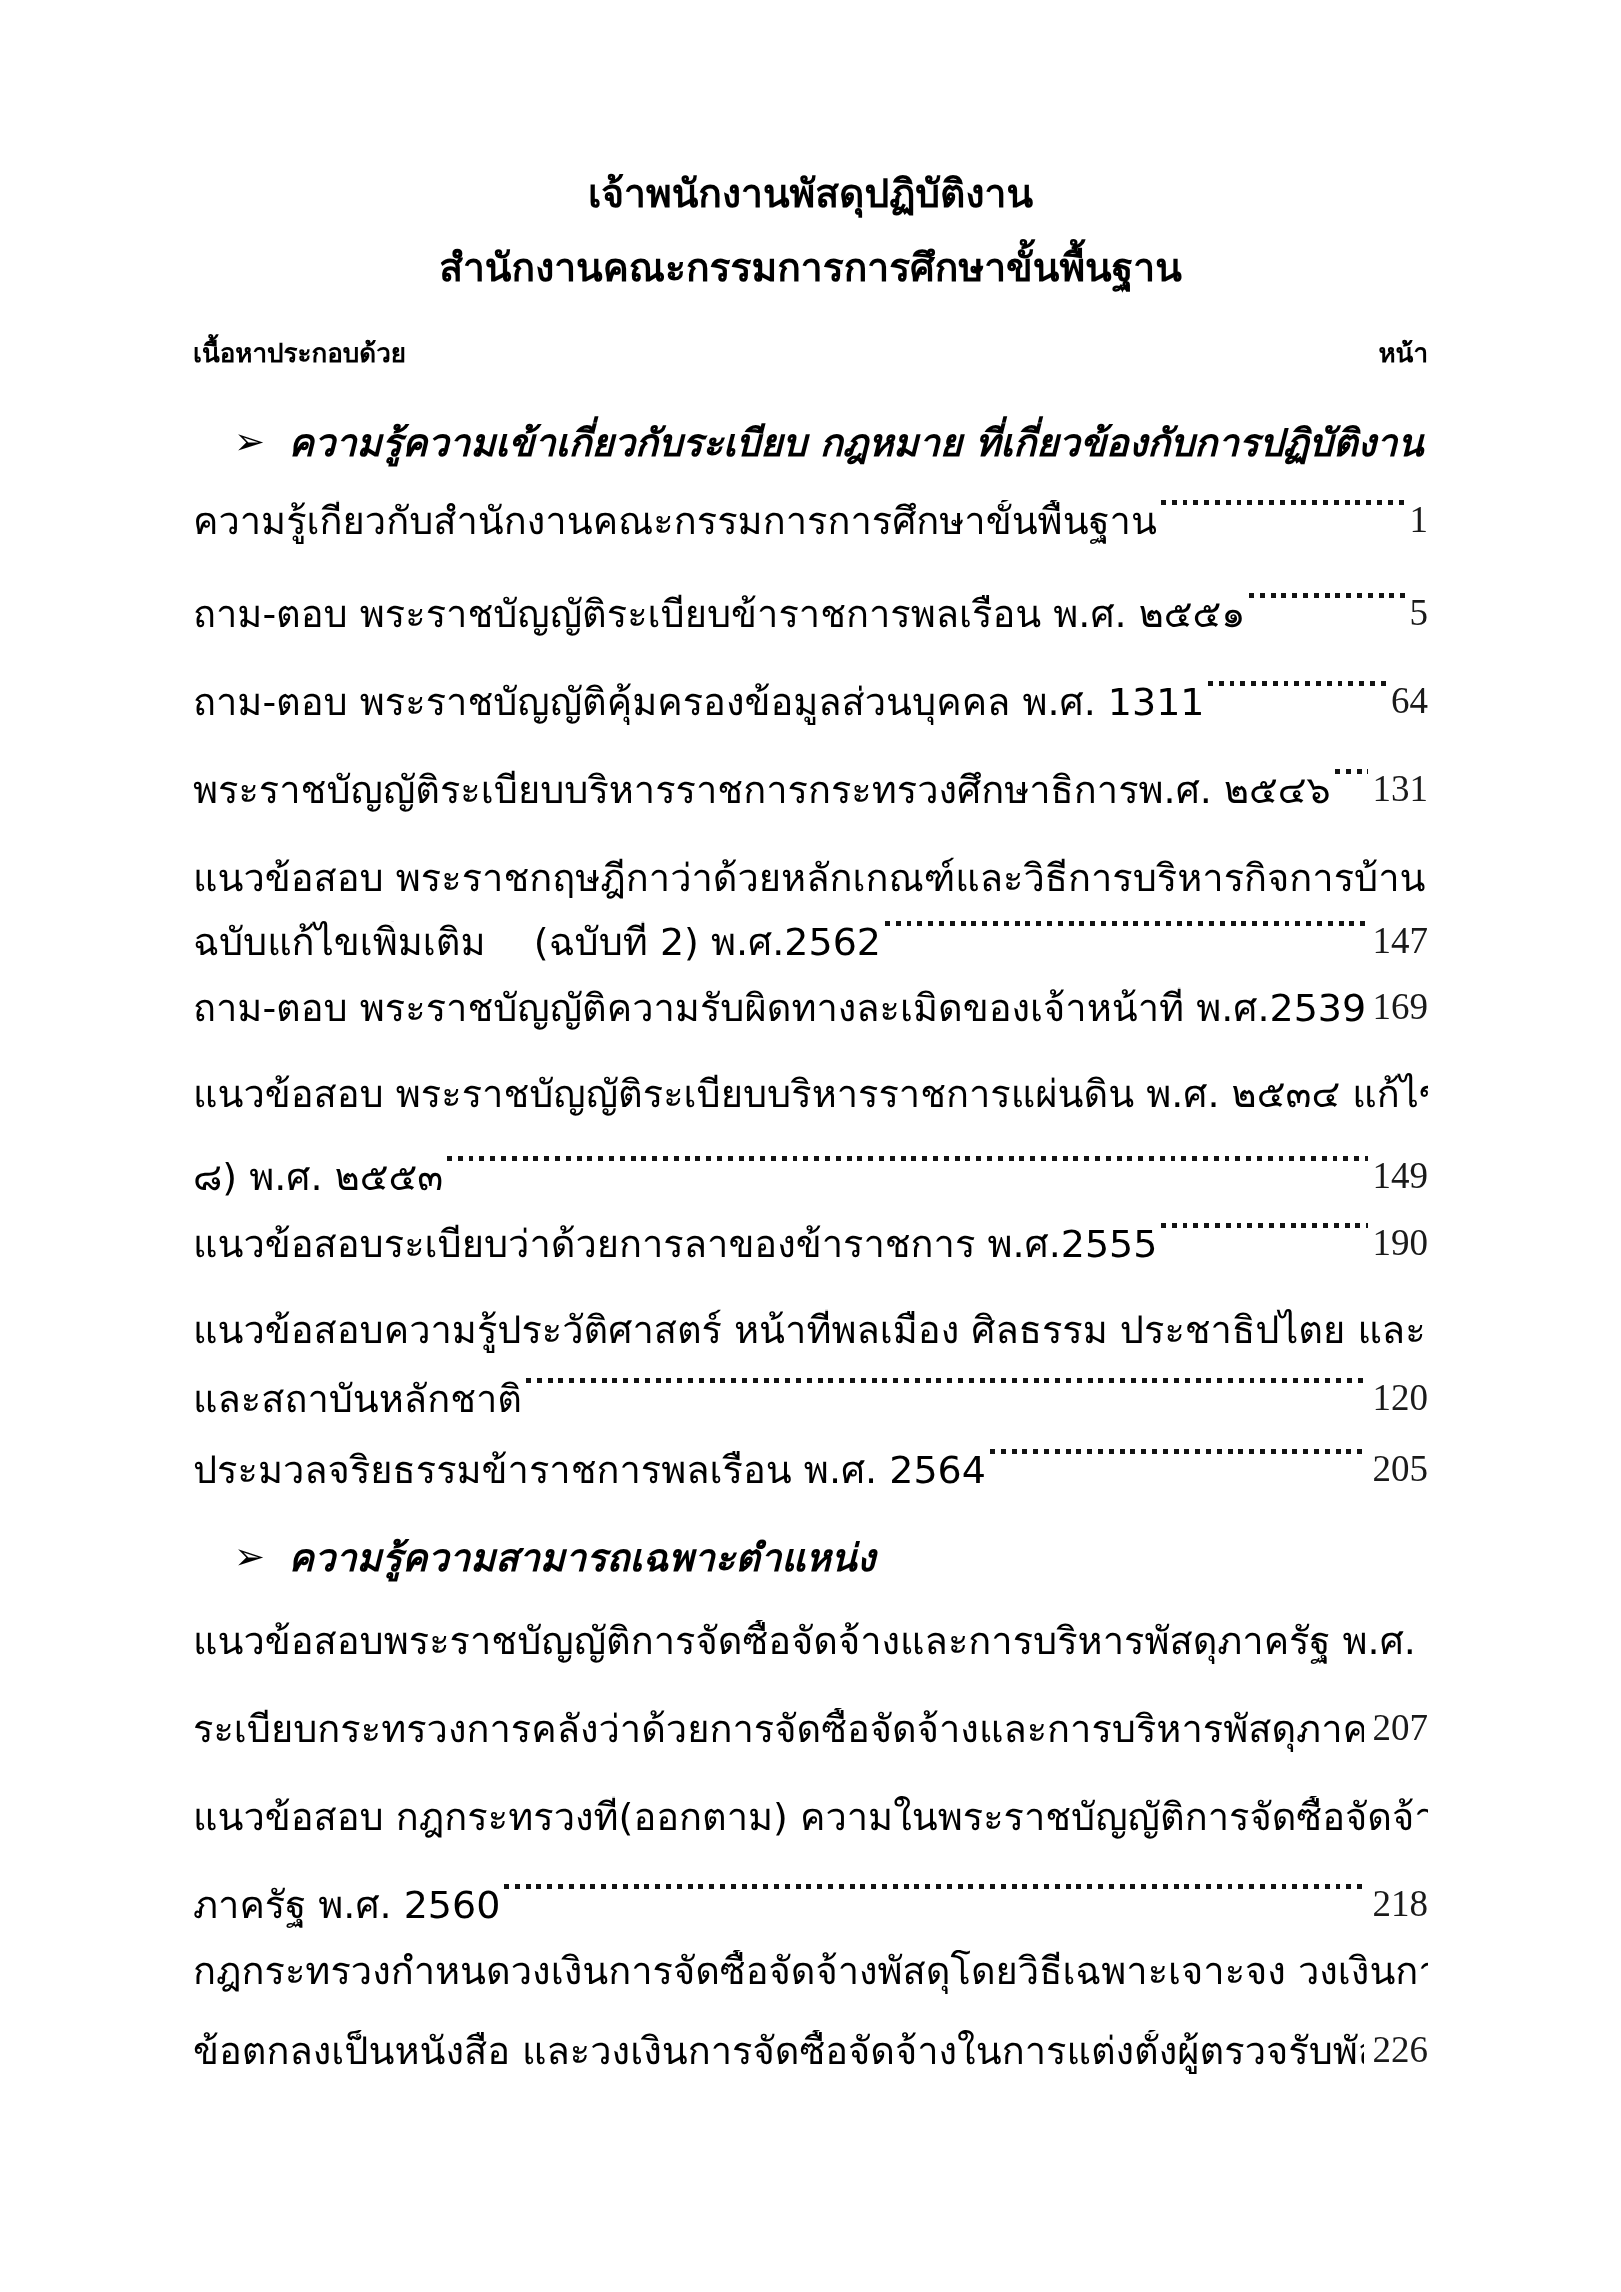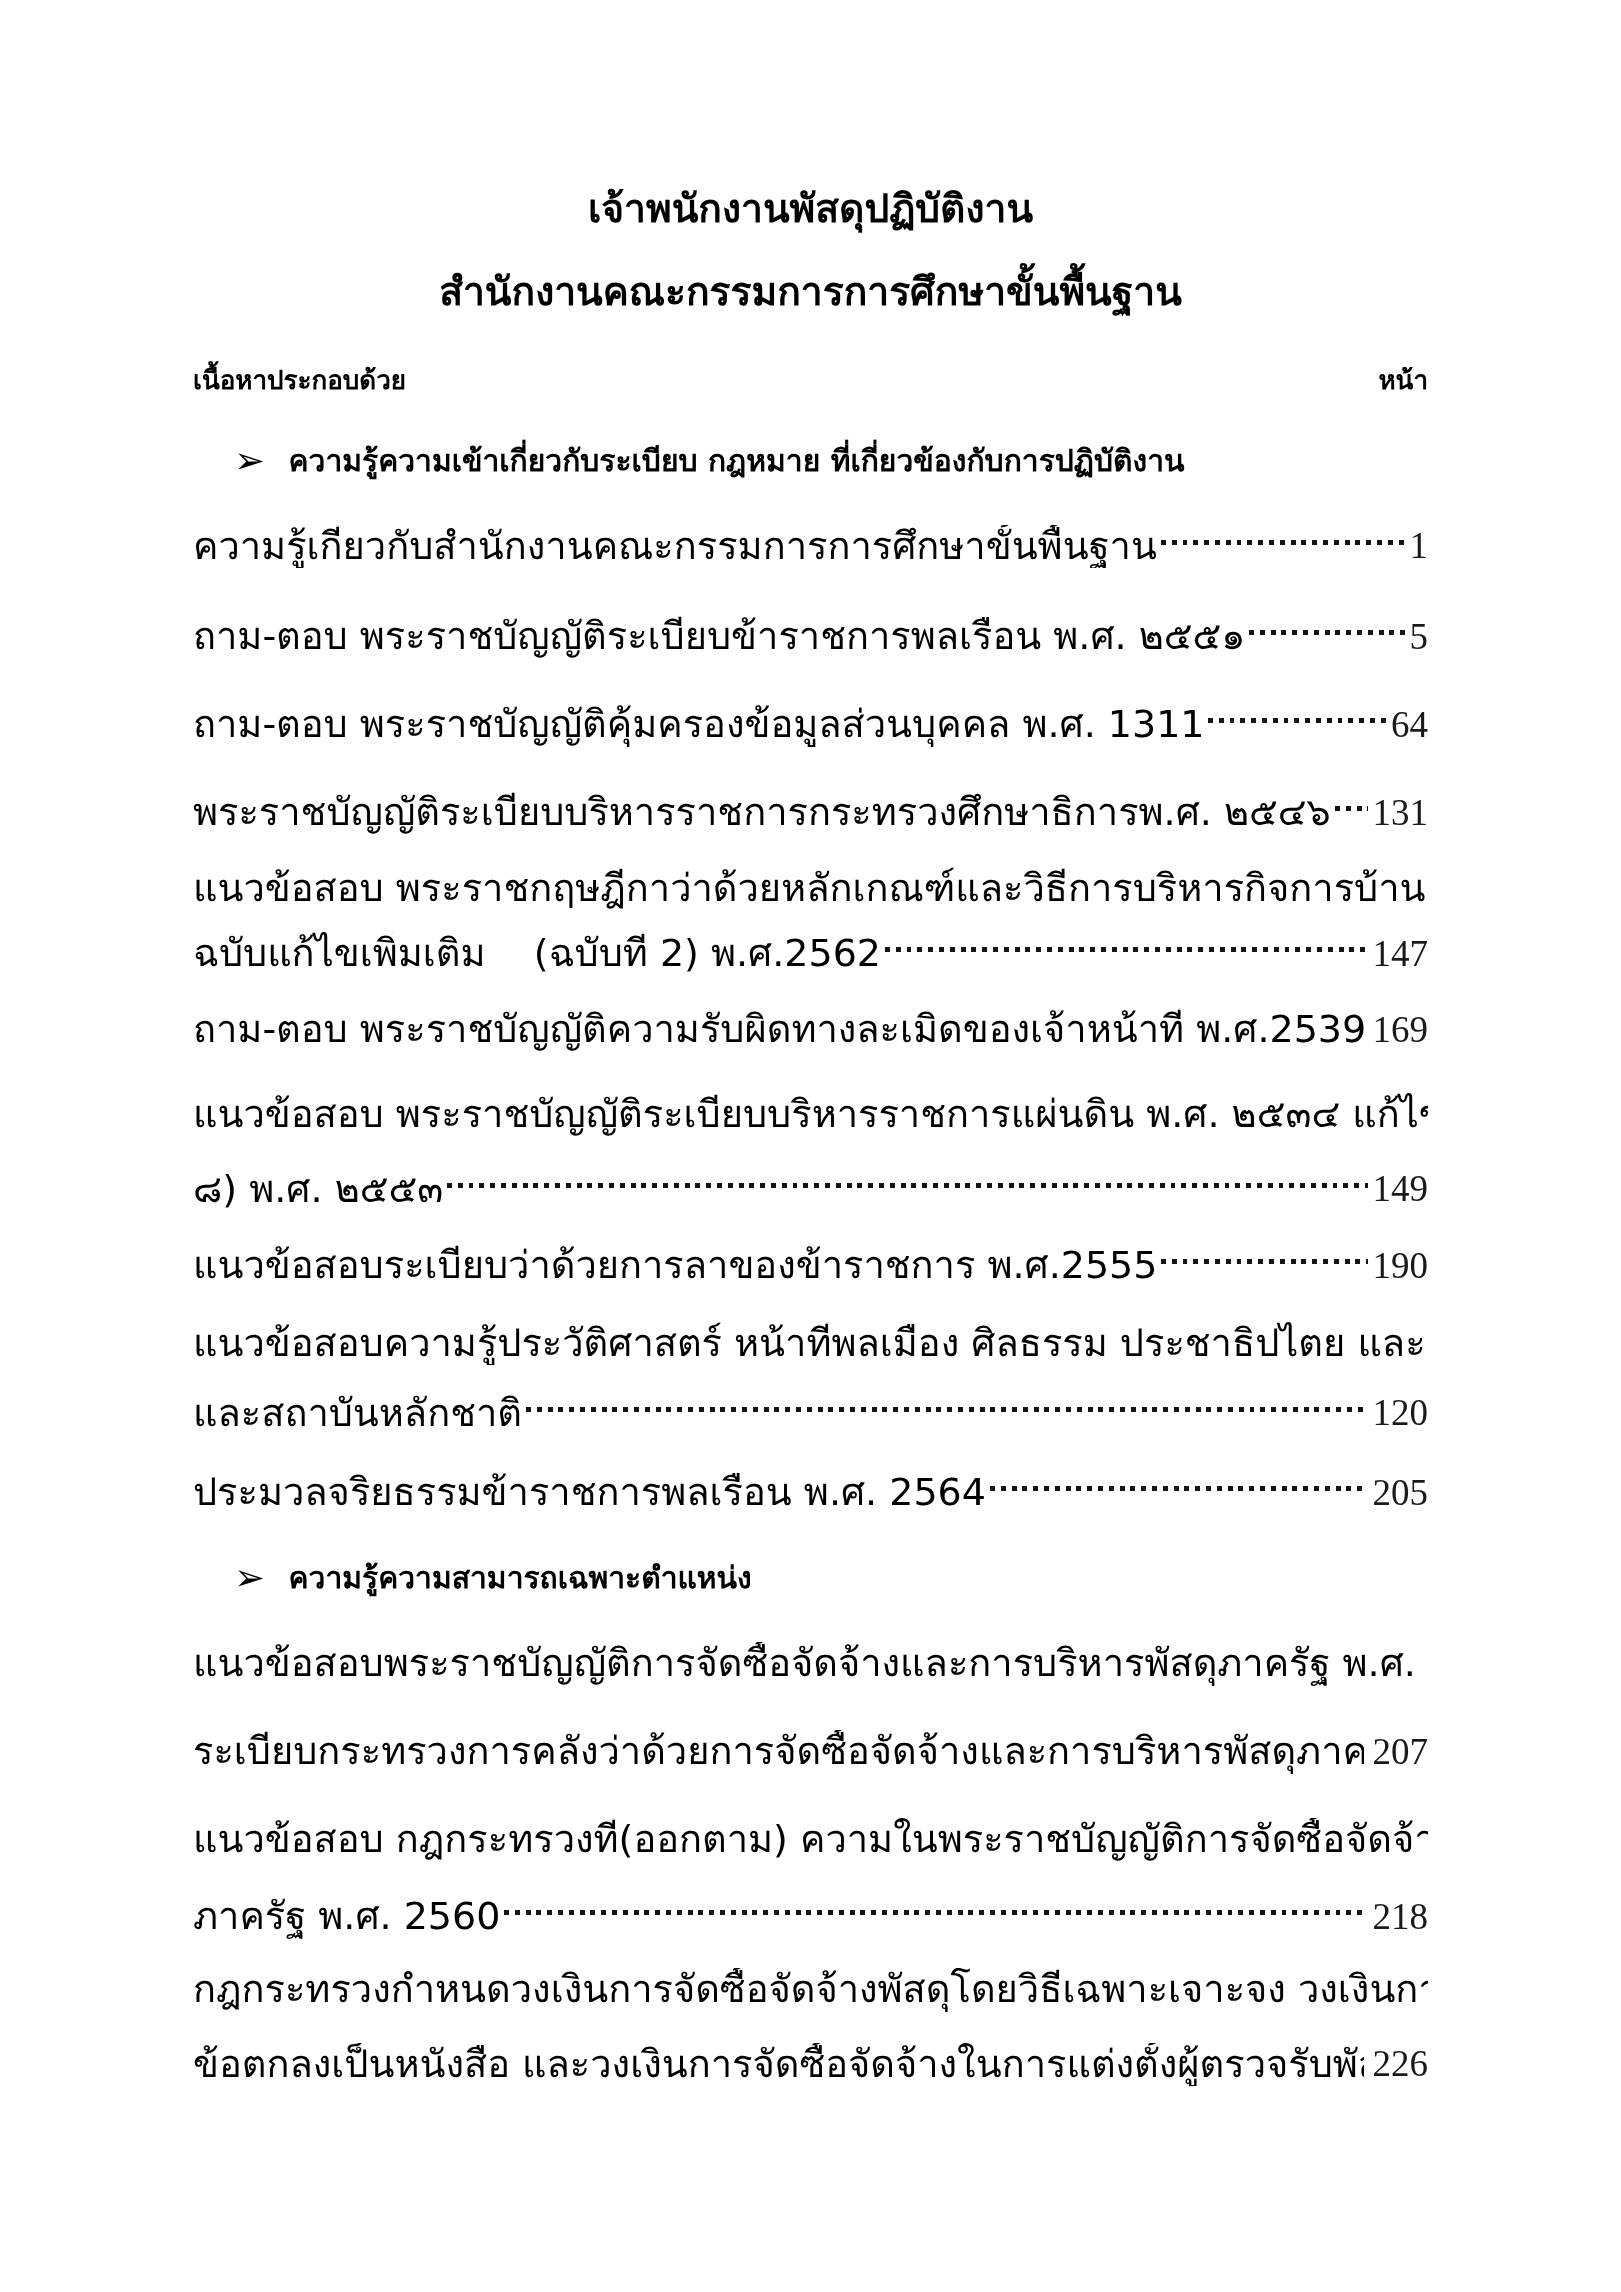--- a/index.html
+++ b/index.html
@@ -10,21 +10,21 @@
     margin: 0 auto;
     background: #ffffff;
     font-family: "DejaVu Sans", "Liberation Sans", sans-serif;
     color: #000000;
     box-sizing: border-box;
     padding: 172px 193px 0 193px;
     overflow: hidden;
   }
   .row {
     display: flex;
-    align-items: center;
+    align-items: flex-start;
     width: 100%;
     box-sizing: border-box;
   }
   .center-row { justify-content: center; }
   .between-row { justify-content: space-between; }
   .txt {
     font-size: 38px;
     font-weight: 400;
     line-height: 1.15;
     white-space: pre;
@@ -45,24 +45,25 @@
     white-space: pre;
   }
   .bullet {
     font-size: 37px;
     line-height: 1.1;
     margin-left: 41px;
     margin-right: 23.5px;
     flex-shrink: 0;
   }
   .htxt {
-    font-size: 30px;
+    font-size: 38px;
     font-weight: 700;
     line-height: 1.15;
     white-space: pre;
+    font-style: italic;
   }
   .dots {
     flex: 1 1 auto;
     height: 4.9px;
     margin: 0 4.9px 8.8px 3.9px;
     background-image: repeating-linear-gradient(to right, #141414 0 4.9px, transparent 4.9px 10.8px);
     min-width: 0;
   }
   .pg {
     font-family: "Liberation Serif", "DejaVu Serif", serif;

